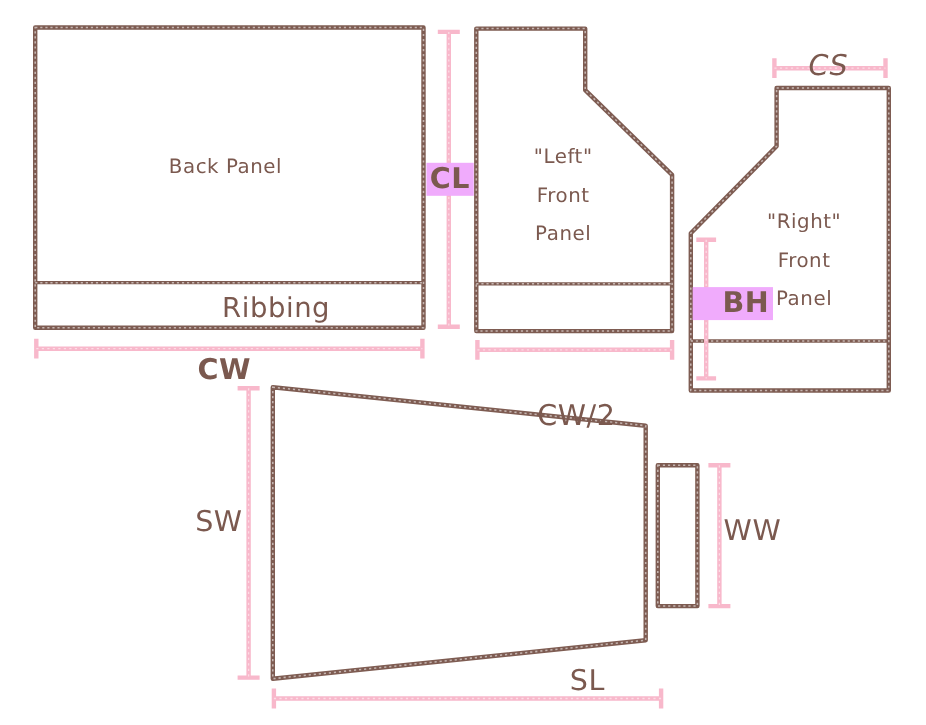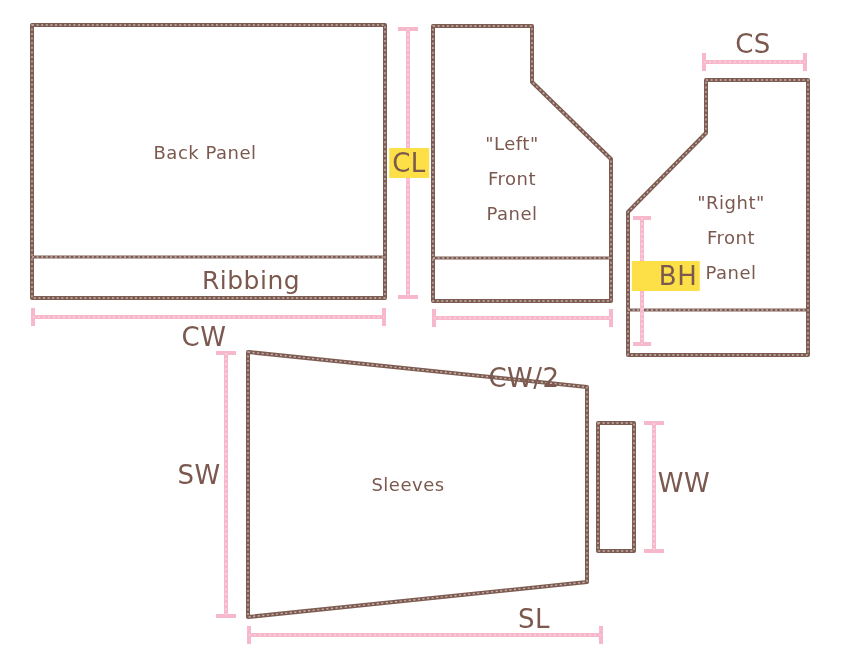--- a/index.html
+++ b/index.html
@@ -28,21 +28,21 @@
     position:absolute;
     transform:translate(-50%,-50%);
     color:var(--text);
     white-space:nowrap;
     text-align:center;
     letter-spacing:.5px;
     line-height:35px;
     font-size:18px;
   }
   .dim-lbl{font-size:26px;line-height:26px;}
-  .on-line{background:#fde047;padding:2px 3px;}
+  .on-line{background:#f0abfc;padding:2px 3px;font-weight:bold;}
   .sleeve-lbl{line-height:33px;}
 </style>
 </head>
 <body>
 
 <div class="canvas">
 
   <svg class="layer" width="842" height="659" viewBox="0 0 842 659">
 
     <g>
@@ -123,25 +123,24 @@
     <div>Panel</div>
   </div>
 
   <div class="lbl" style="left:731px;top:237px;">
     <div>"Right"</div>
     <div>Front</div>
     <div>Panel</div>
   </div>
 
   <div class="lbl sleeve-lbl" style="left:408px;top:484px;">
-    <div>Sleeves</div>
   </div>
 
   <div class="lbl dim-lbl on-line" style="left:409px;top:163px;">CL</div>
-  <div class="lbl dim-lbl" style="left:204px;top:337px;">CW</div>
+  <div class="lbl dim-lbl" style="left:204px;top:337px;font-weight:bold;">CW</div>
   <div class="lbl dim-lbl" style="left:524px;top:334px;margin-top:44px;">CW/2</div>
-  <div class="lbl dim-lbl" style="left:753px;top:44px;">CS</div>
+  <div class="lbl dim-lbl" style="left:753px;top:60px;font-style:italic;">CS</div>
   <div class="lbl dim-lbl on-line" style="left:666px;top:276px;padding-left:27px;">BH</div>
   <div class="lbl dim-lbl" style="left:199px;top:475px;">SW</div>
   <div class="lbl dim-lbl" style="left:684px;top:483px;">WW</div>
   <div class="lbl dim-lbl" style="left:534px;top:619px;">SL</div>
 
 </div>
 
 </body></html>

